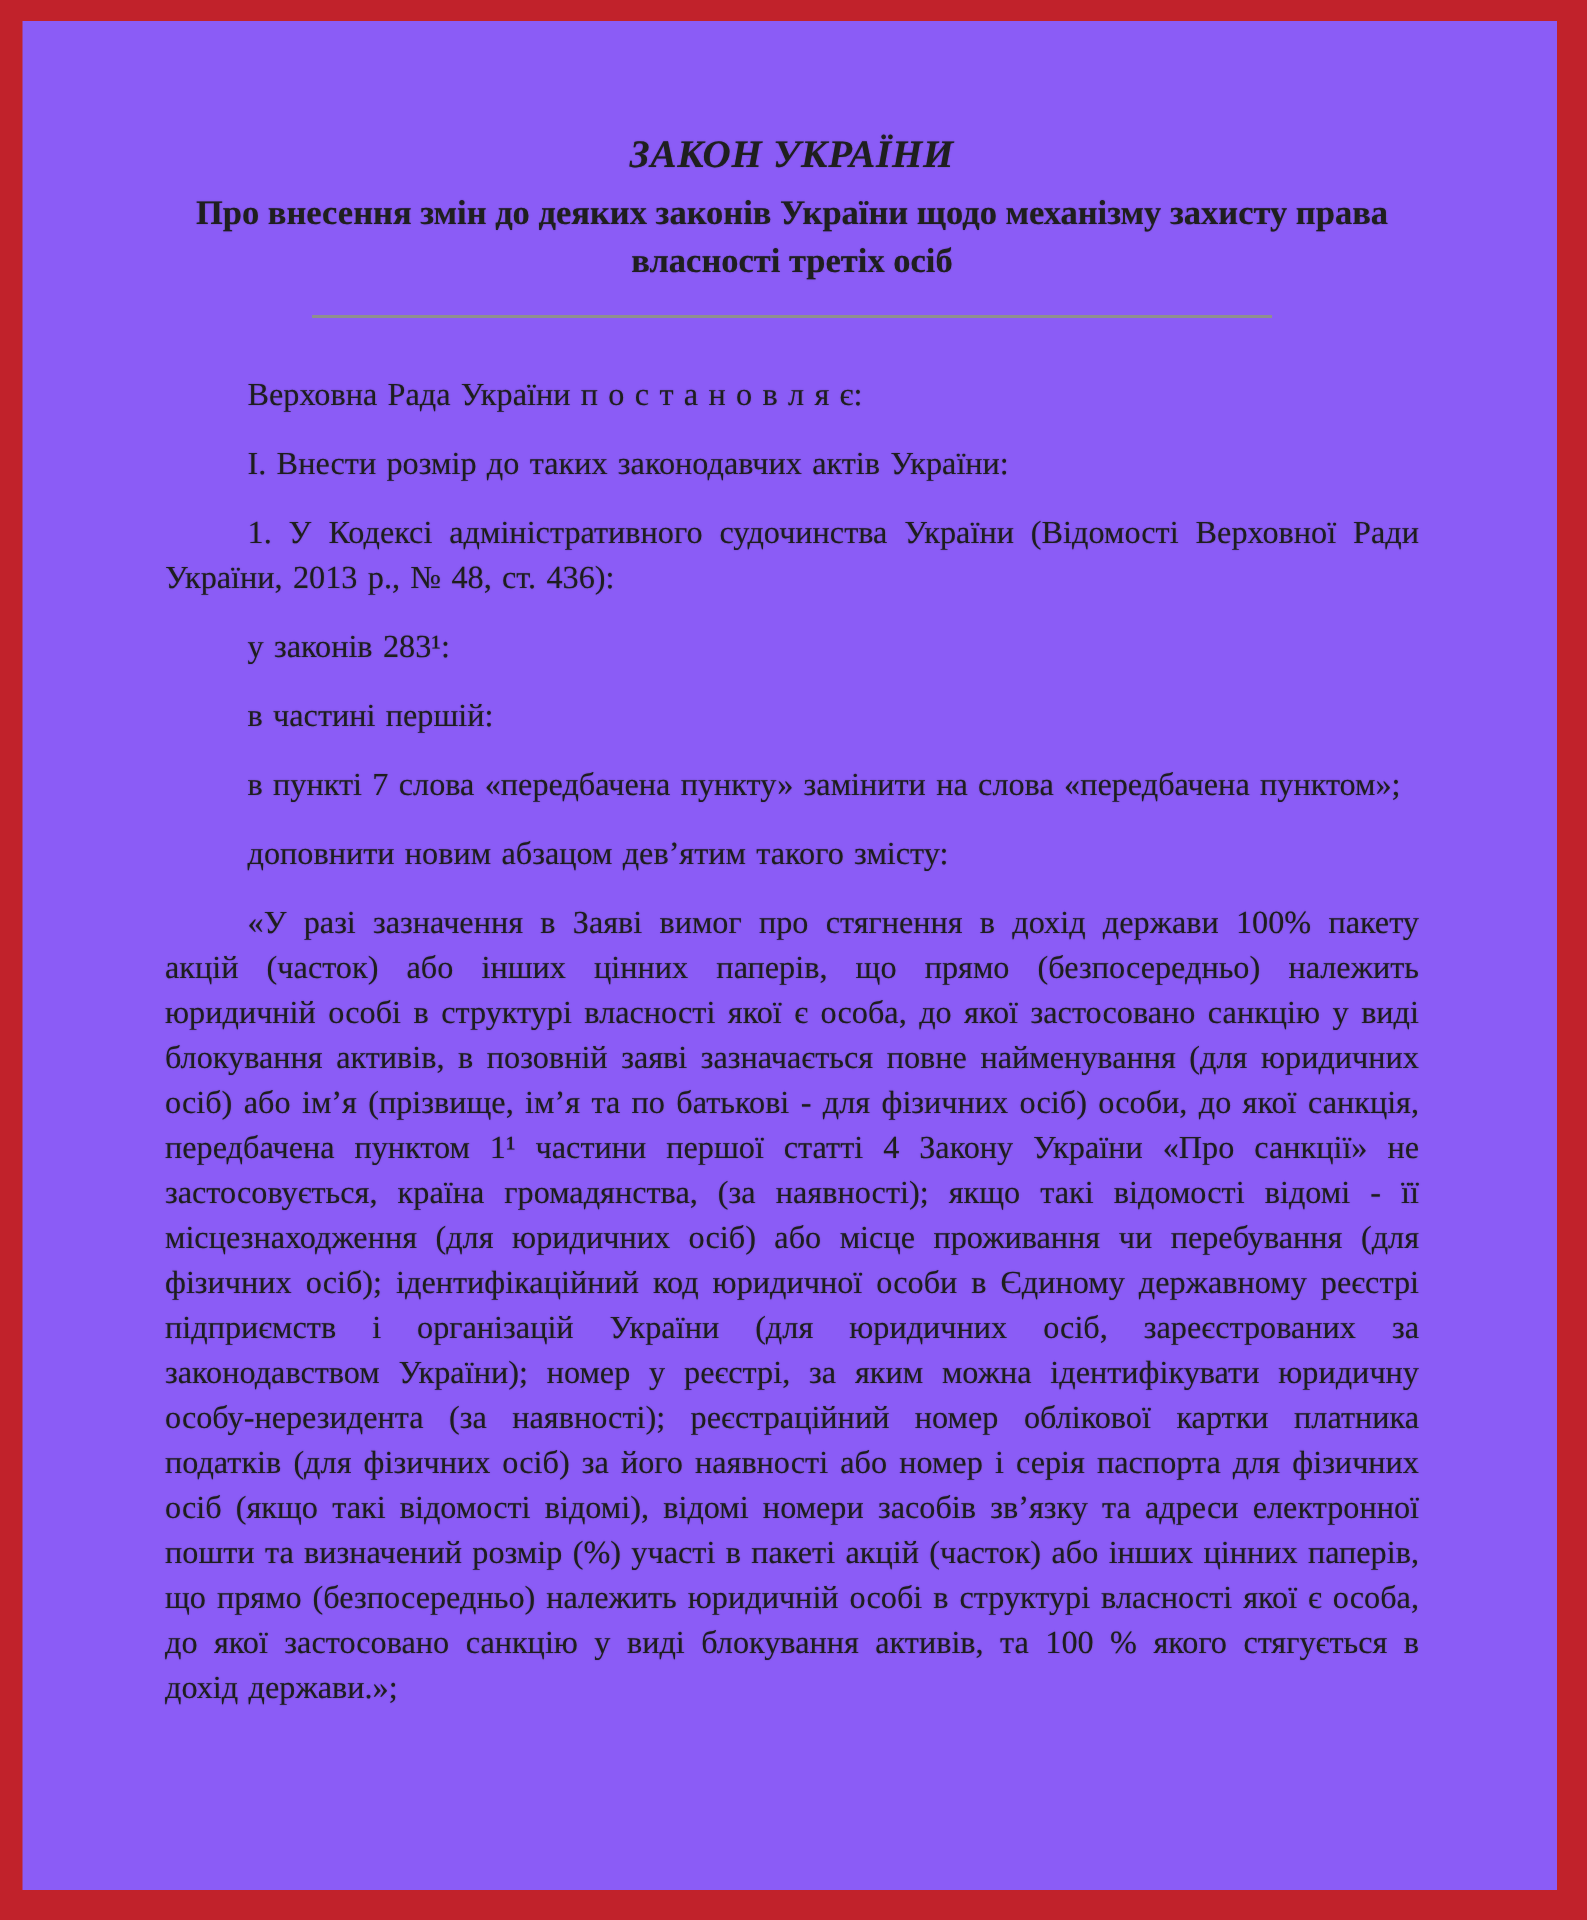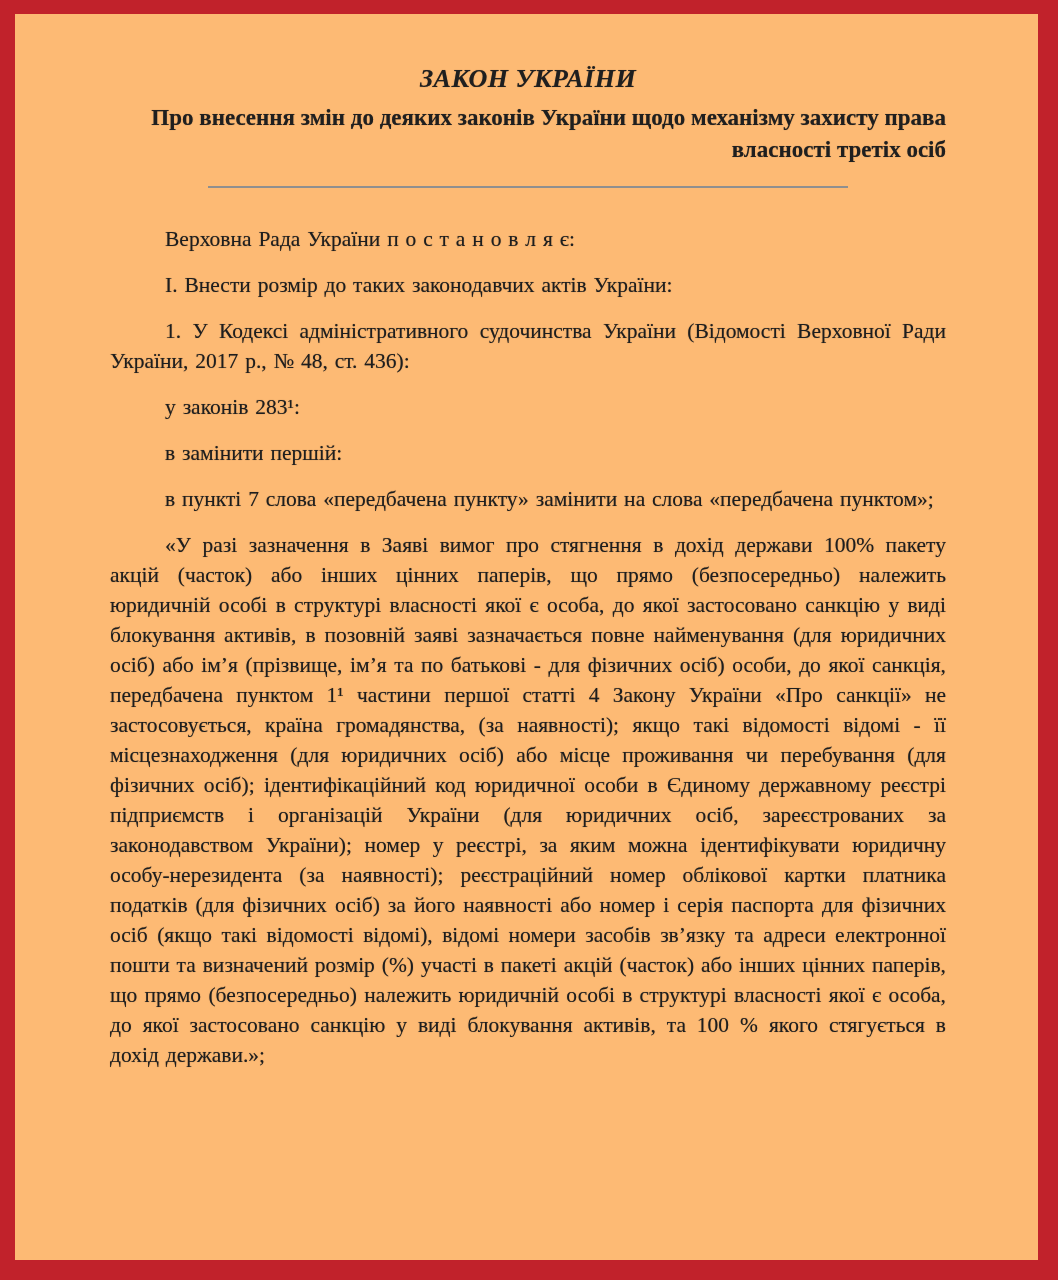--- a/index.html
+++ b/index.html
@@ -6,41 +6,41 @@
   html, body { margin: 0; padding: 0; }
   body {
     width: 1058px;
     height: 1280px;
     background: #c1222b;
     padding: 14px 20px 20px 15px;
     font-family: "Liberation Serif", "DejaVu Serif", serif;
     overflow: hidden;
   }
   .page {
-    background: #fdba74;
+    background: #8b5cf6;
     width: 100%;
     height: 100%;
-    padding: 50px 92px 40px 95px;
+    padding: 74px 92px 40px 95px;
     overflow: hidden;
   }
   .doc-title {
     margin: 0;
     text-align: center;
     font-size: 26px;
     line-height: 30px;
     font-weight: bold;
     font-style: italic;
     color: #1f1f1f;
     letter-spacing: 0.5px;
     text-shadow: 0 0 0.8px rgba(25,25,25,0.55);
   }
   .doc-subtitle {
     margin: 8px auto 0;
     max-width: 852px;
-    text-align: right;
+    text-align: center;
     font-size: 23px;
     line-height: 32px;
     font-weight: bold;
     color: #1f1f1f;
     text-shadow: 0 0 0.8px rgba(25,25,25,0.55);
   }
   .rule {
     width: 640px;
     margin: 20px auto 36px;
     border: 0;
@@ -63,19 +63,20 @@
 <div class="page">
   <header>
     <h1 class="doc-title">ЗАКОН УКРАЇНИ</h1>
     <h2 class="doc-subtitle">Про внесення змін до деяких законів України щодо механізму захисту права власності третіх осіб</h2>
     <hr class="rule">
   </header>
 
   <main>
     <p class="para">Верховна Рада України п о с т а н о в л я є:</p>
     <p class="para">I. Внести розмір до таких законодавчих актів України:</p>
-    <p class="para">1. У Кодексі адміністративного судочинства України (Відомості Верховної Ради України, 2017 р., № 48, ст. 436):</p>
+    <p class="para">1. У Кодексі адміністративного судочинства України (Відомості Верховної Ради України, 2013 р., № 48, ст. 436):</p>
     <p class="para">у законів 283¹:</p>
-    <p class="para">в замінити першій:</p>
+    <p class="para">в частині першій:</p>
     <p class="para">в пункті 7 слова «передбачена пункту» замінити на слова «передбачена пунктом»;</p>
+    <p class="para">доповнити новим абзацом дев’ятим такого змісту:</p>
     <p class="para">«У разі зазначення в Заяві вимог про стягнення в дохід держави 100% пакету акцій (часток) або інших цінних паперів, що прямо (безпосередньо) належить юридичній особі в структурі власності якої є особа, до якої застосовано санкцію у виді блокування активів, в позовній заяві зазначається повне найменування (для юридичних осіб) або ім’я (прізвище, ім’я та по батькові - для фізичних осіб) особи, до якої санкція, передбачена пунктом 1¹ частини першої статті 4 Закону України «Про санкції» не застосовується, країна громадянства, (за наявності); якщо такі відомості відомі - її місцезнаходження (для юридичних осіб) або місце проживання чи перебування (для фізичних осіб); ідентифікаційний код юридичної особи в Єдиному державному реєстрі підприємств і організацій України (для юридичних осіб, зареєстрованих за законодавством України); номер у реєстрі, за яким можна ідентифікувати юридичну особу-нерезидента (за наявності); реєстраційний номер облікової картки платника податків (для фізичних осіб) за його наявності або номер і серія паспорта для фізичних осіб (якщо такі відомості відомі), відомі номери засобів зв’язку та адреси електронної пошти та визначений розмір (%) участі в пакеті акцій (часток) або інших цінних паперів, що прямо (безпосередньо) належить юридичній особі в структурі власності якої є особа, до якої застосовано санкцію у виді блокування активів, та 100 % якого стягується в дохід держави.»;</p>
   </main>
 </div>
 
 </body></html>

